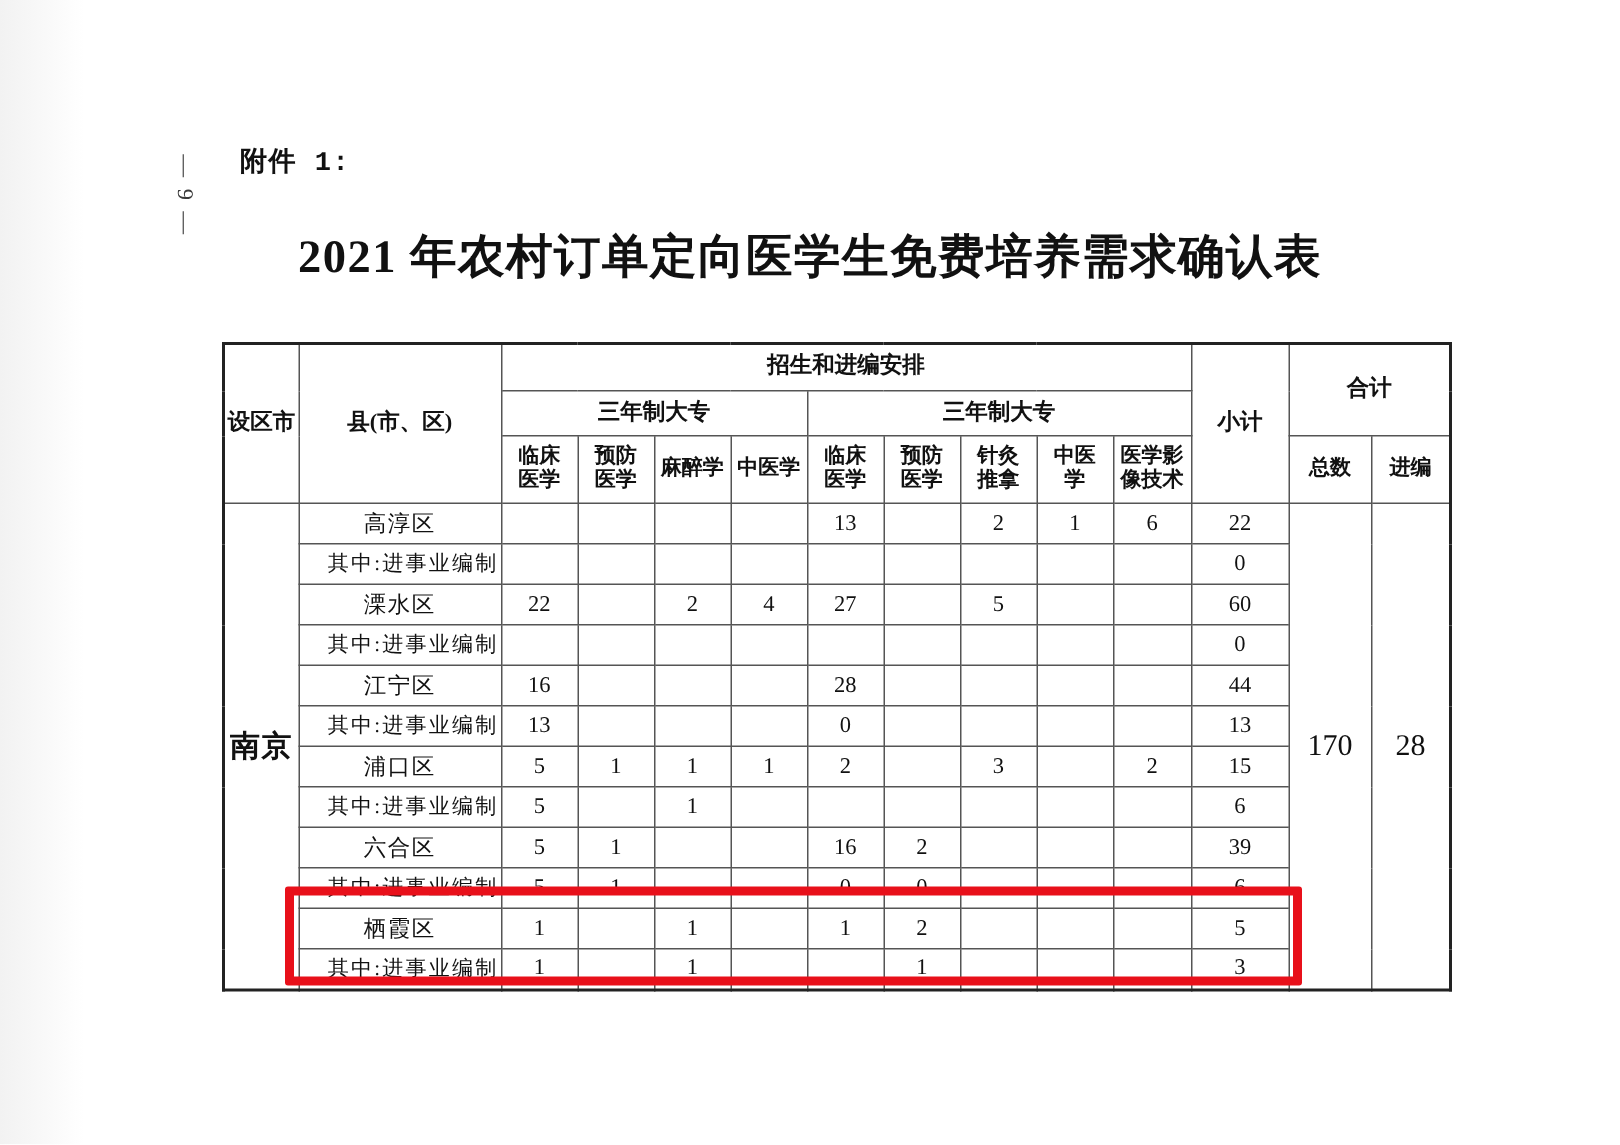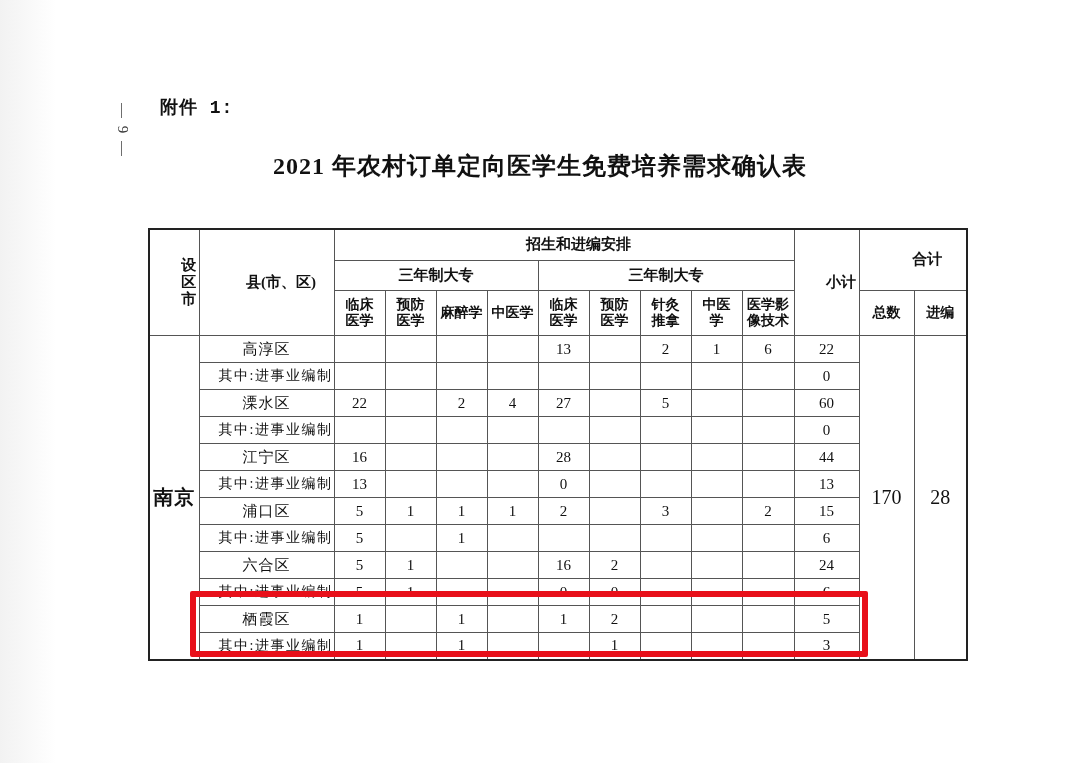--- a/index.html
+++ b/index.html
@@ -24,39 +24,39 @@
     white-space:nowrap;
   }
   .attachment{
     position:absolute;left:160px;top:95px;
     font-size:18px;font-weight:bold;letter-spacing:1px;font-family:Liberation Mono, monospace;
   }
   .doc-title{
     position:absolute;left:0;top:150px;width:100%;
     box-sizing:border-box;
     text-align:center;
-    font-size:24px;font-weight:bold;letter-spacing:1px;
+    font-size:31px;font-weight:bold;letter-spacing:1px;
   }
   .table-wrap{position:absolute;left:148px;top:228px;}
   table{
     border-collapse:collapse;table-layout:fixed;width:818px;
     border:2px solid #222;
   }
   th,td{
     border:1px solid #555;
     text-align:center;vertical-align:middle;
     padding:0;overflow:hidden;
     font-size:15px;
   }
   thead th{
     font-weight:bold;
     white-space:pre-line;
     line-height:1.15;
   }
-  thead tr.h1 th{height:30px;padding-left:29px;}
+  thead tr.h1 th{height:30px;}
   thead tr.h2 th{height:29px;}
   thead tr.h3 th{height:44px;font-size:14px;}
   tbody tr{height:27px;}
   td.city{font-weight:bold;font-size:20px;letter-spacing:1px;}
   td.district-label{font-size:15px;letter-spacing:1px;}
   td.sub-label{text-align:left;font-size:14px;letter-spacing:1.5px;padding-left:19px;}
   td.total-cell,td.staffed-cell{font-size:20px;}
   .highlight-box{
     position:absolute;left:190px;top:591px;
     width:678px;height:66px;
@@ -241,21 +241,21 @@
             <td class="district-label">六合区</td>
             <td>5</td>
             <td>1</td>
             <td></td>
             <td></td>
             <td>16</td>
             <td>2</td>
             <td></td>
             <td></td>
             <td></td>
-            <td>24</td>
+            <td>39</td>
           </tr>
           <tr>
             <td class="sub-label">其中:进事业编制</td>
             <td>5</td>
             <td>1</td>
             <td></td>
             <td></td>
             <td>0</td>
             <td>0</td>
             <td></td>

